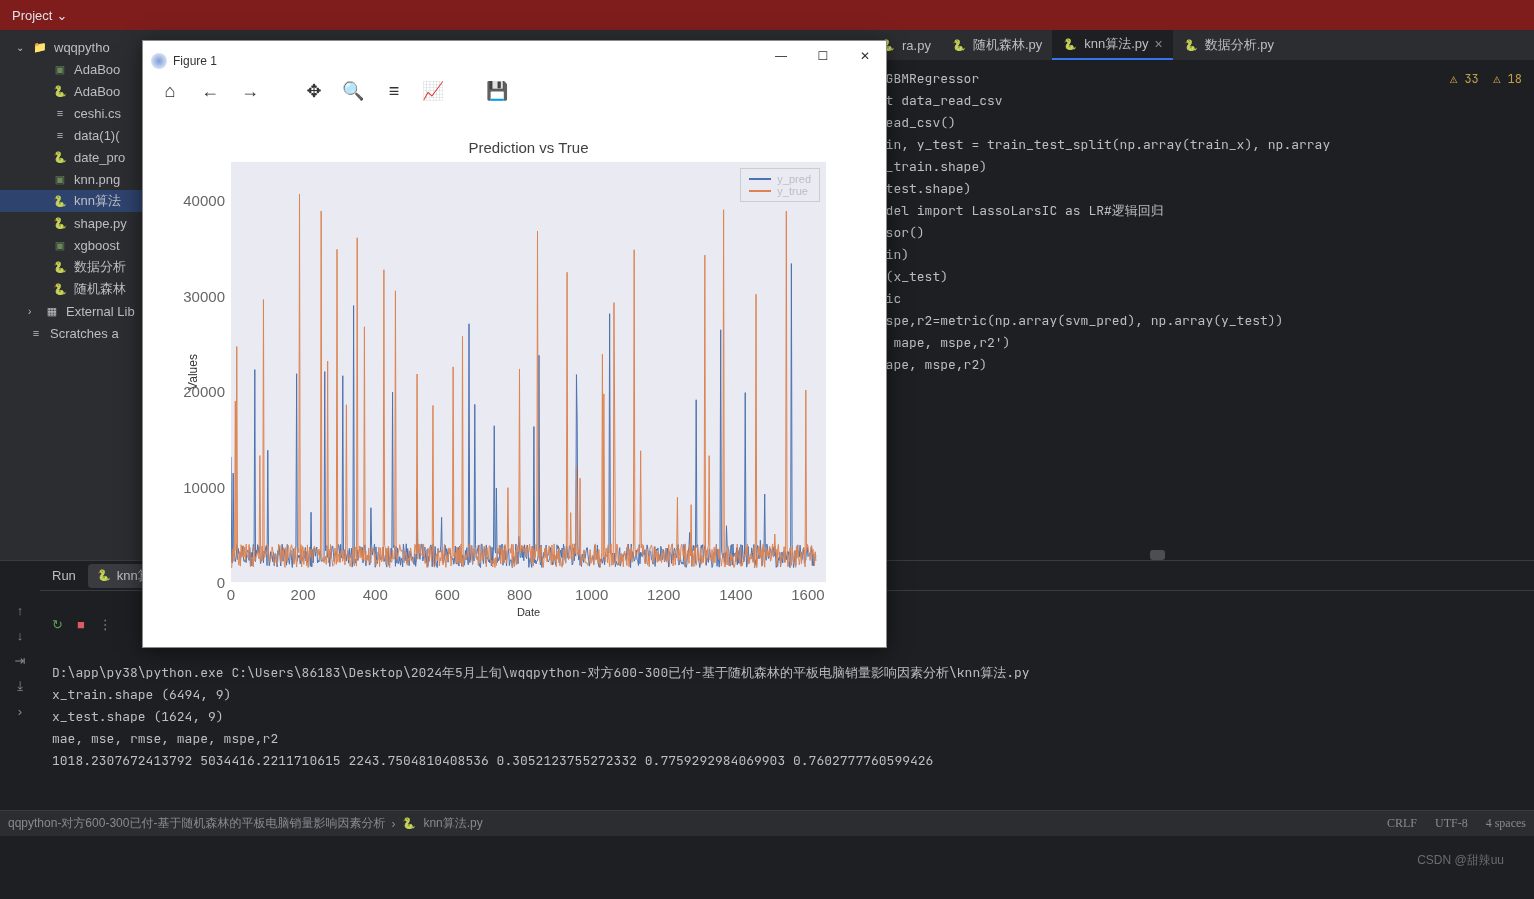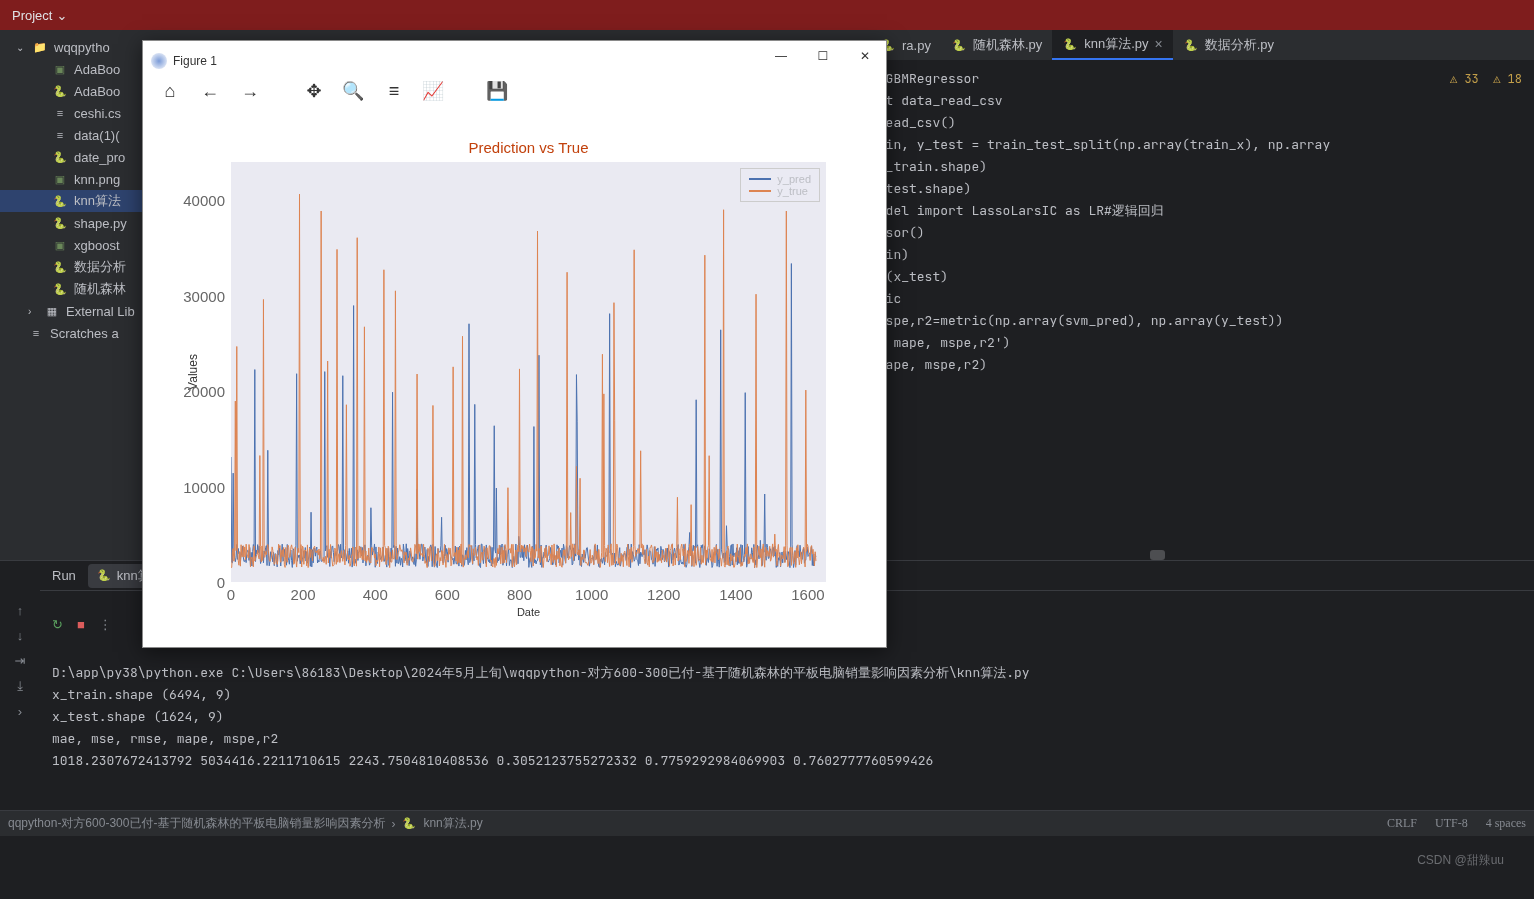--- a/index.html
+++ b/index.html
@@ -47,21 +47,21 @@
 
 .mpl-win { position:absolute; left:142px; top:40px; width:745px; height:608px; background:#f0f0f0; border:1px solid #8a8a8a; box-shadow:0 4px 20px rgba(0,0,0,0.5); }
 .mpl-title { height:30px; display:flex; align-items:center; padding:9px 42px 0 8px; background:#fff; font-size:12px; color:#333; position:relative; }
 .mpl-title-icon { width:16px; height:16px; margin-right:6px; background:radial-gradient(circle,#7b9bd8,transparent); border-radius:50%; }
 .win-btns { position:absolute; right:0; top:0; height:30px; display:flex; }
 .win-btn { width:42px; display:flex; align-items:center; justify-content:center; font-size:12px; color:#333; }
 .mpl-toolbar { height:40px; display:flex; align-items:center; gap:14px; padding:0 14px; background:#fff; }
 .tb-btn { width:26px; text-align:center; font-size:18px; color:#333; }
 .mpl-canvas { flex:1; background:#fff; position:relative; height:536px; }
 .plot-area { position:absolute; left:88px; top:28px; right:60px; bottom:62px; }
-.plot-title { text-align:center; font-size:15px; color:#c2410c; margin-bottom:6px; }
+.plot-title { text-align:center; font-size:15px; color:#404040; margin-bottom:6px; }
 .axes { position:relative; width:100%; height:420px; background:#eaeaf2; }
 .ytick, .xtick { position:absolute; font-size:15px; color:#666; }
 .ytick { right:100%; padding-right:6px; transform:translateY(-50%); }
 .xtick { top:100%; padding-top:4px; transform:translateX(-50%); }
 .ylabel { position:absolute; left:-56px; top:50%; transform:translateY(-50%) rotate(-90deg); font-size:12px; color:#333; }
 .xlabel { position:absolute; bottom:-36px; left:50%; transform:translateX(-50%); font-size:11px; color:#333; }
 .legend { position:absolute; right:6px; top:6px; background:#eaeaf2cc; border:1px solid #ccc; padding:4px 8px; font-size:11px; }
 .legend-row { display:flex; align-items:center; gap:6px; }
 .legend-line { width:22px; height:2px; }
 svg.plot-svg { position:absolute; inset:0; width:100%; height:100%; }

